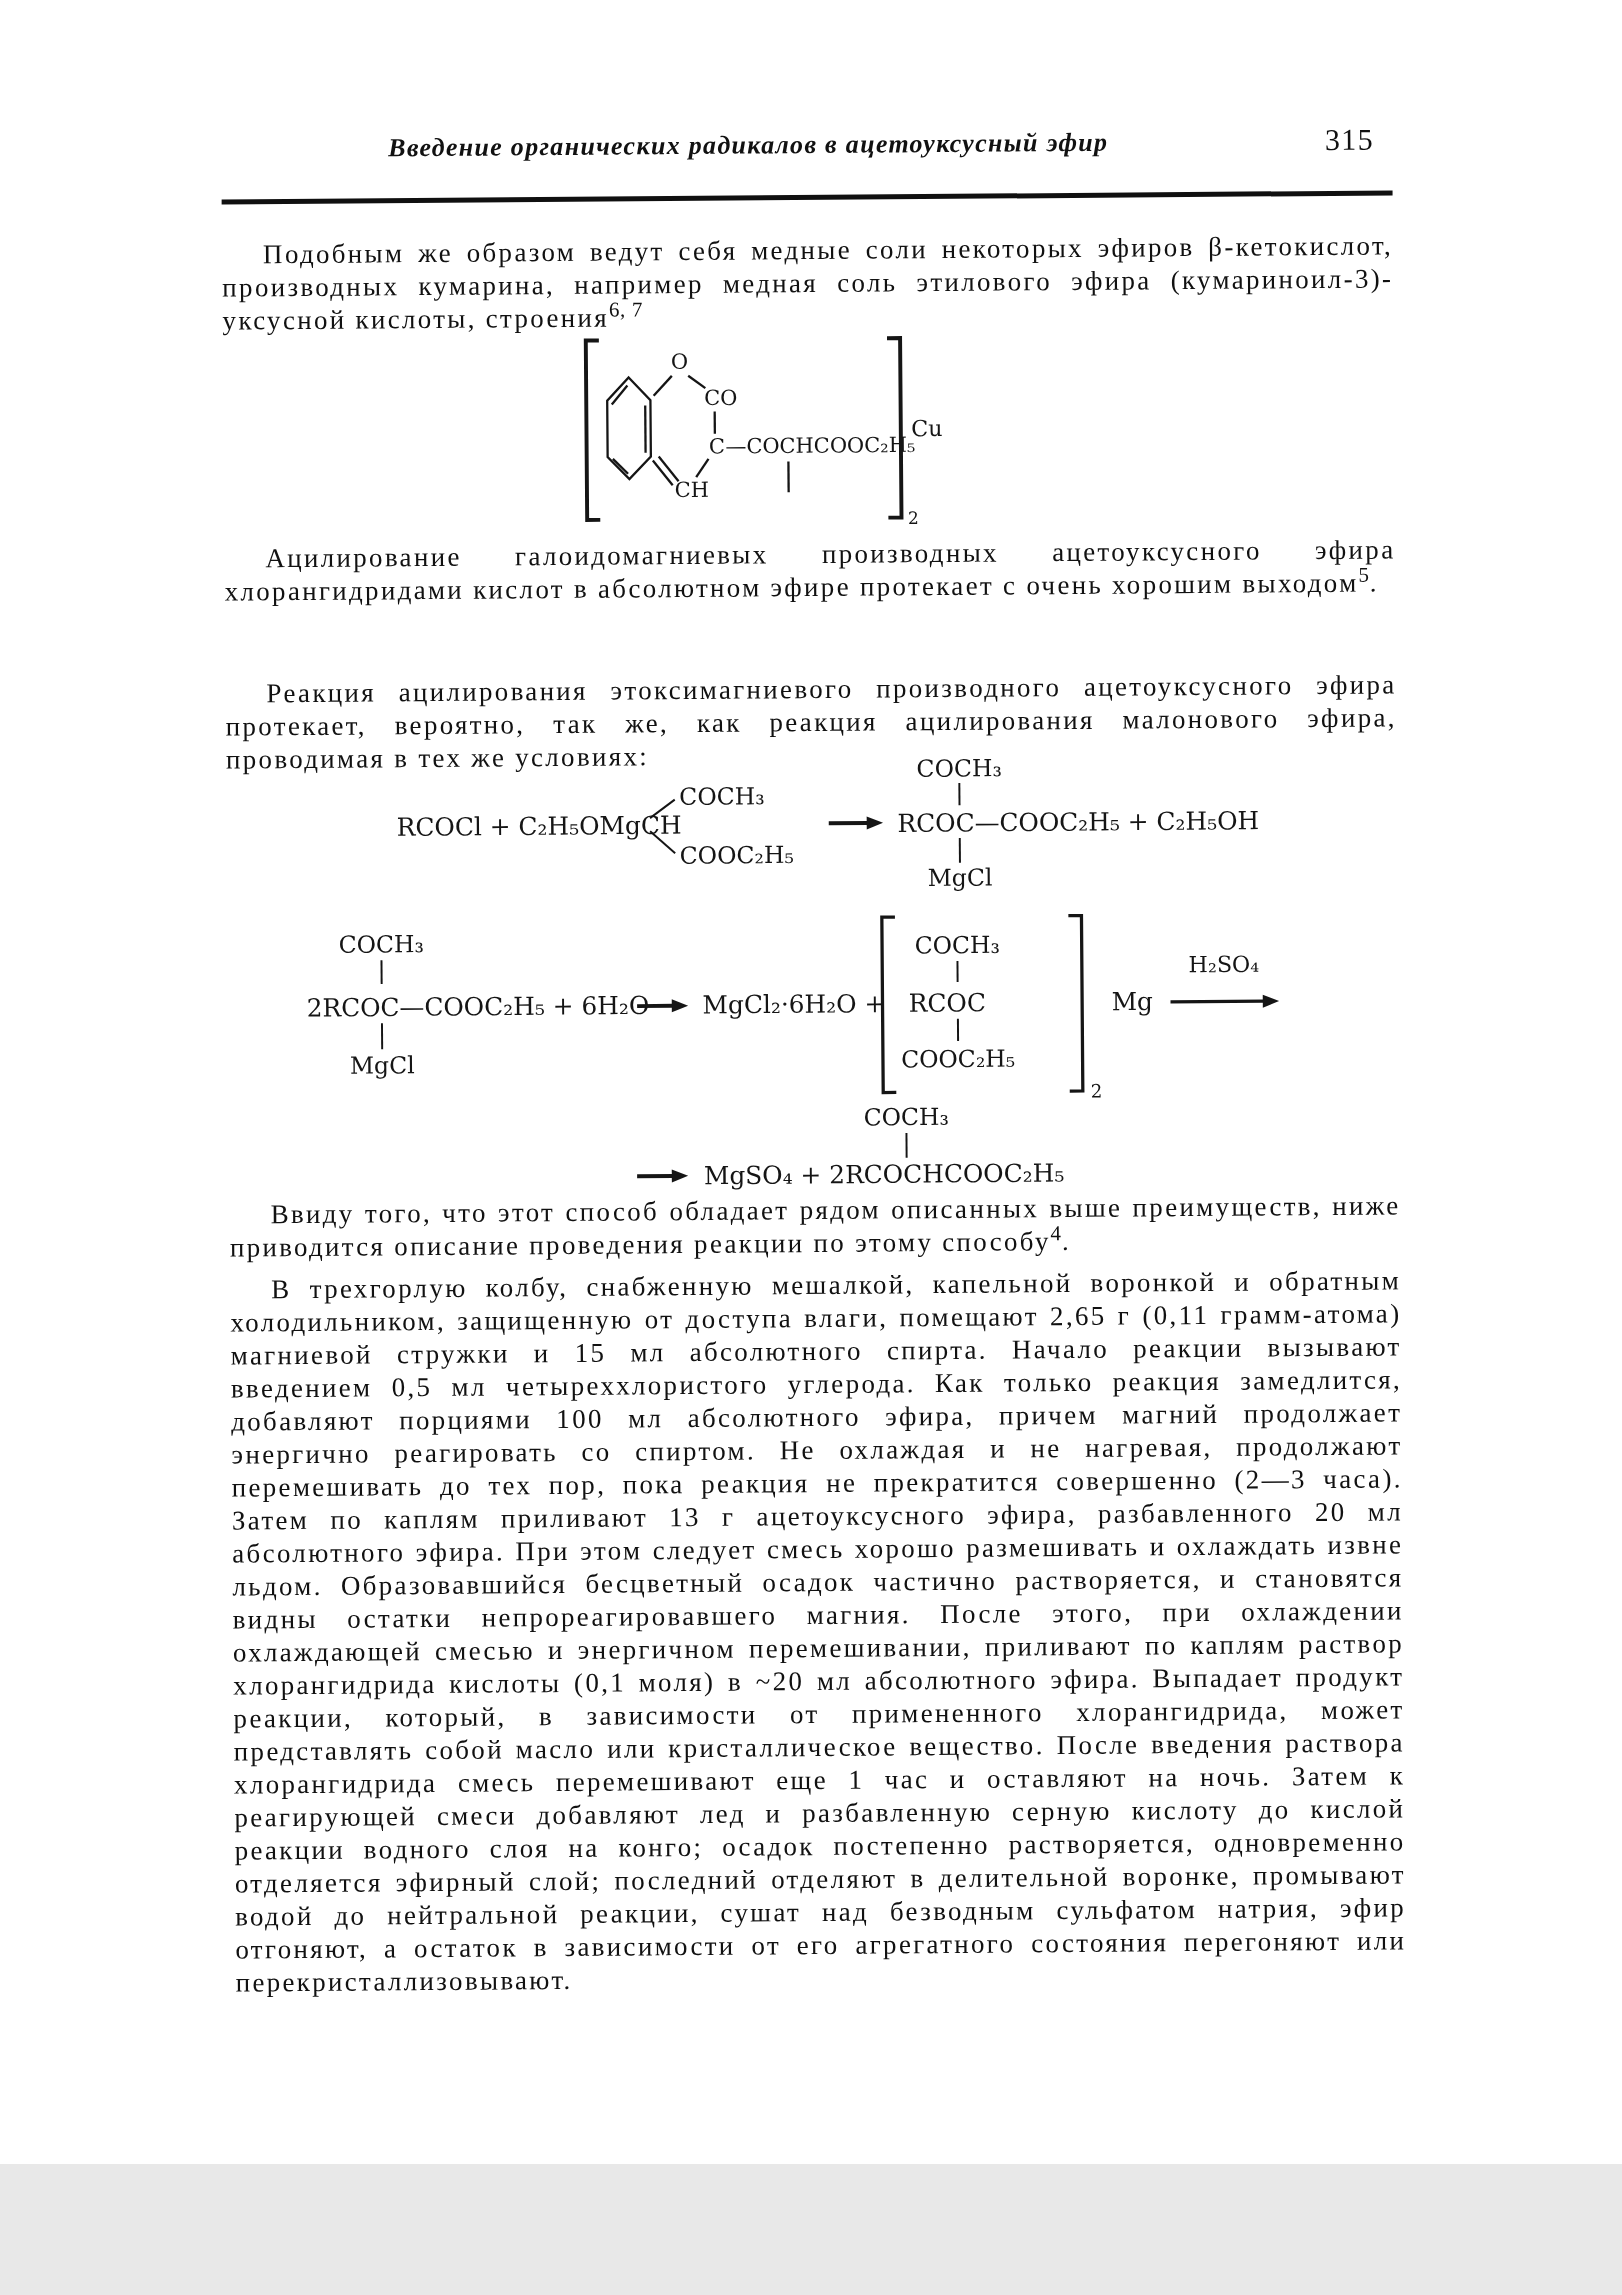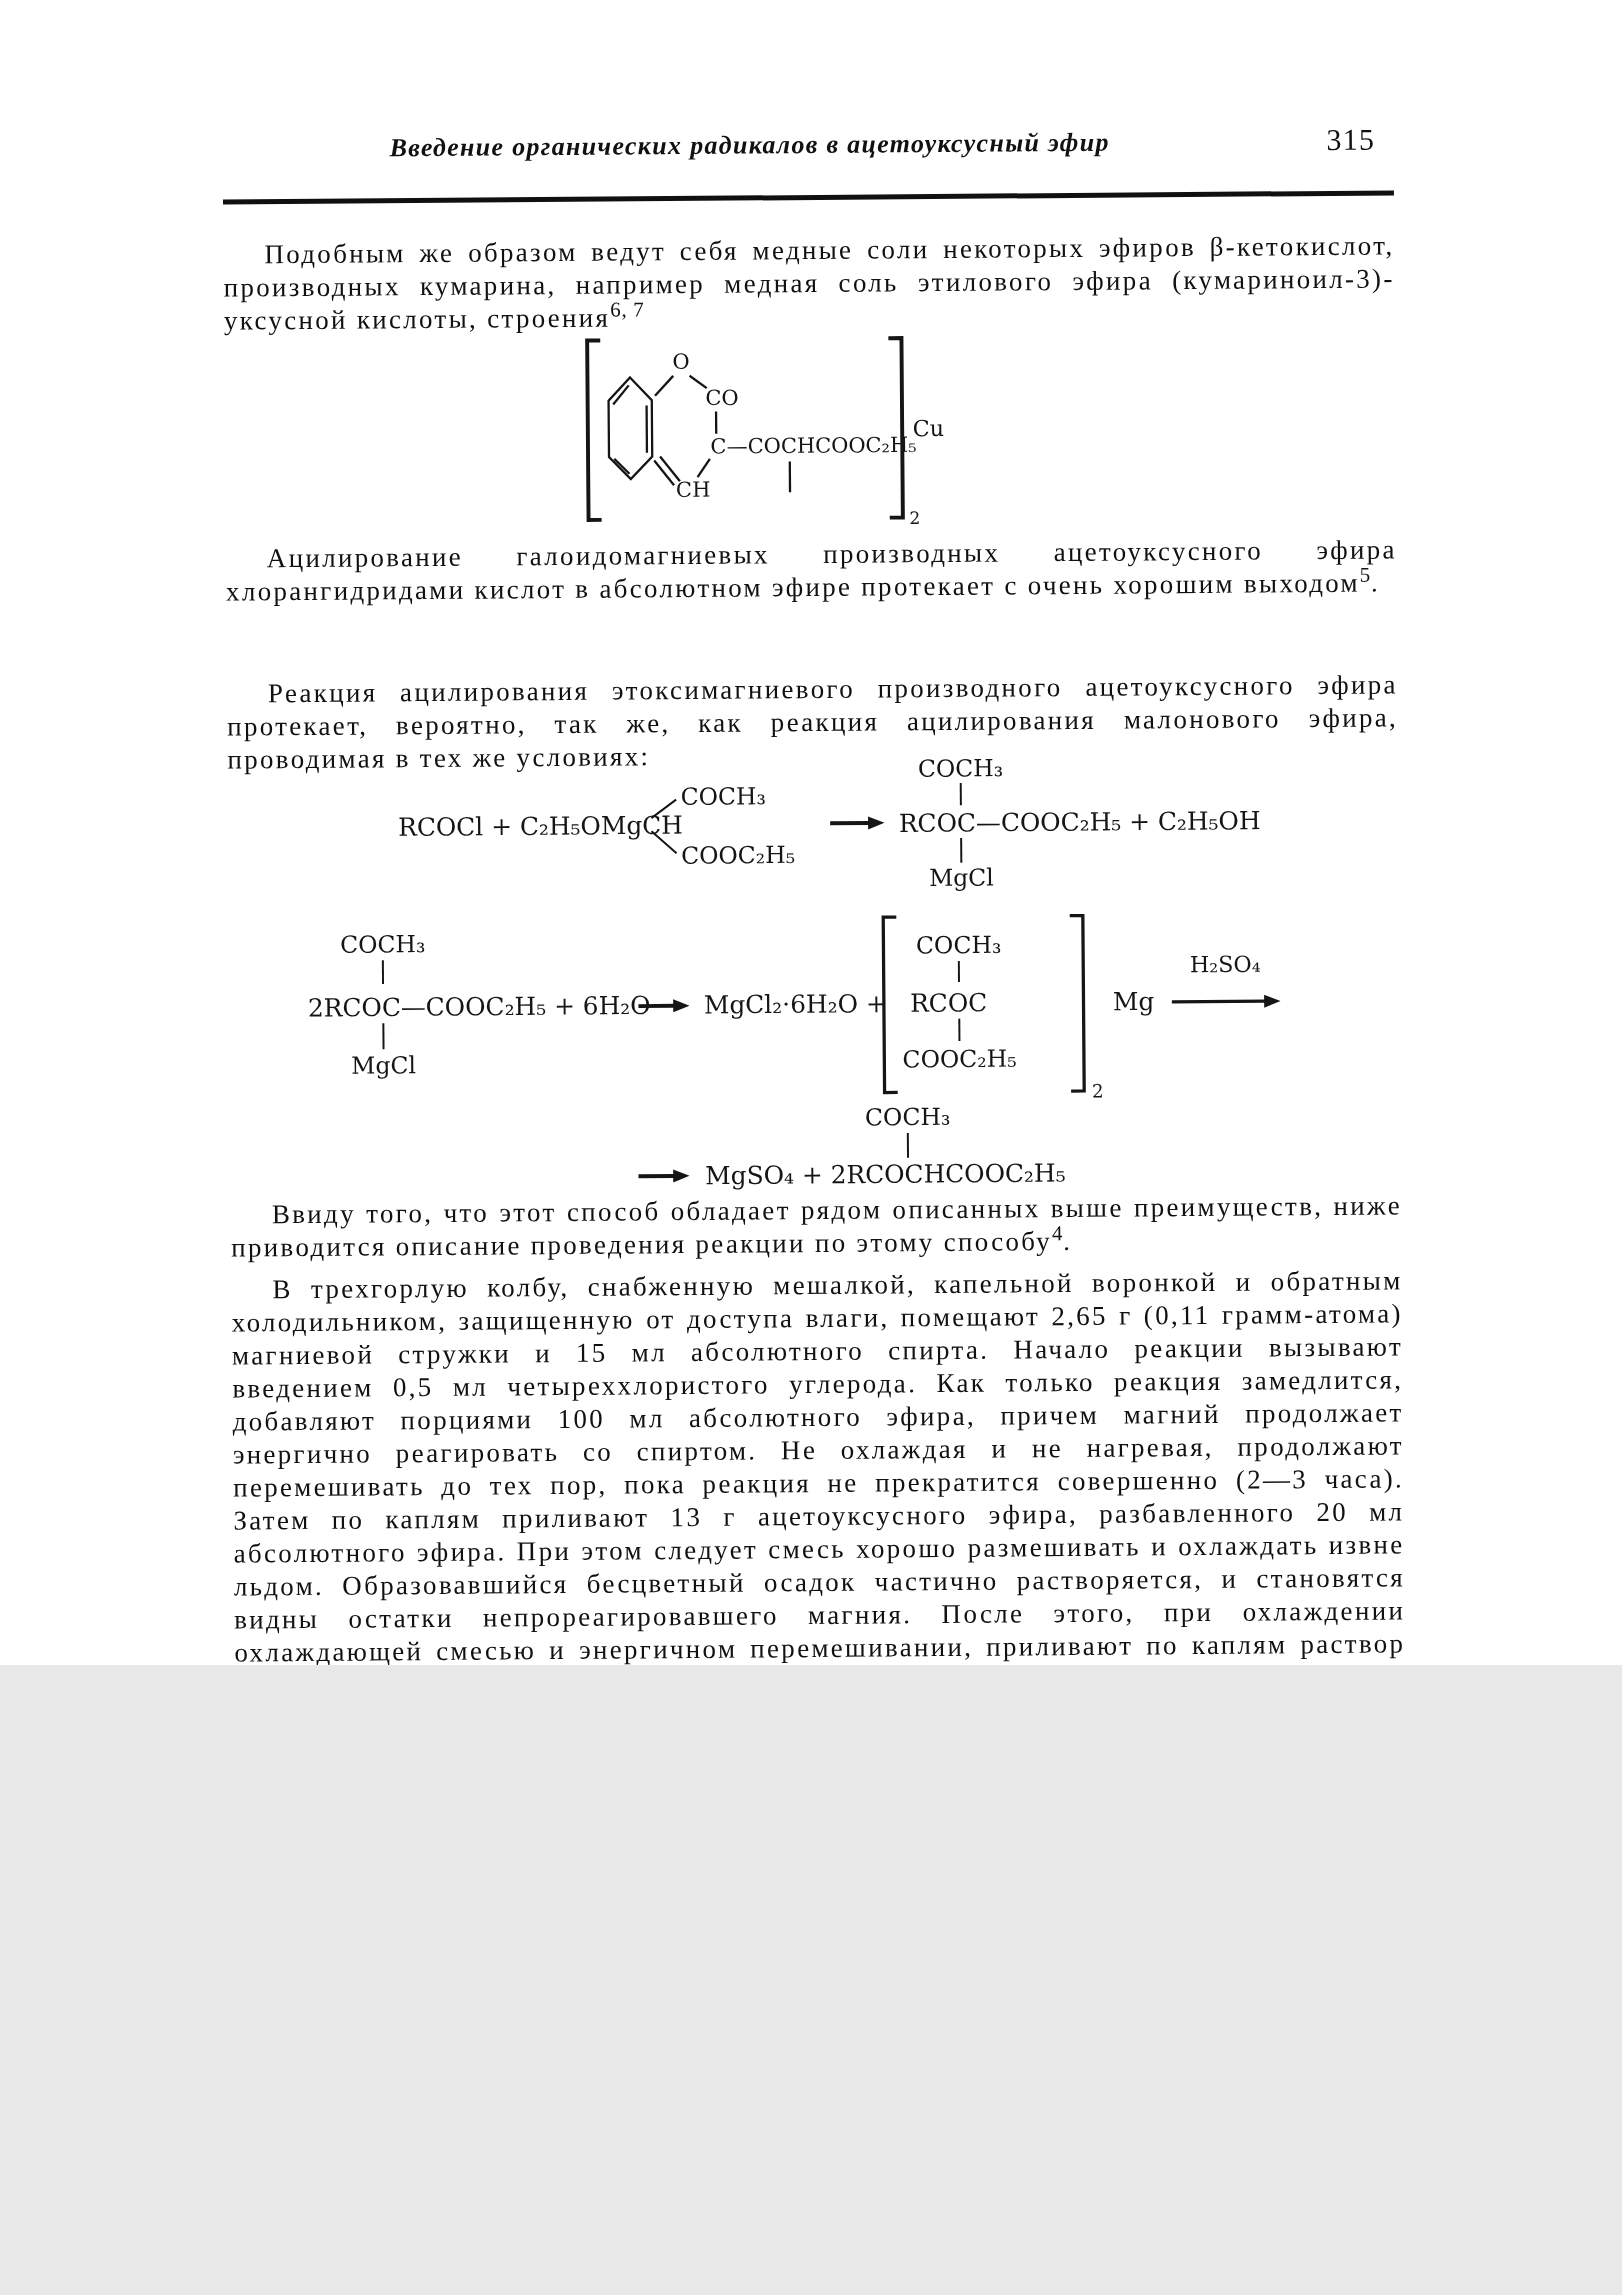--- a/index.html
+++ b/index.html
@@ -1,18 +1,18 @@
 <!DOCTYPE html>
 <html style="font-size:10.5px"><head>
 <meta charset="utf-8">
 <style>
   html,body{margin:0;padding:0;background:#e8e8e8;}
   #page{
     position:relative;
-    width:1623px;height:1665px;
+    width:1623px;height:2164px;
     background:#ffffff;
     overflow:hidden;
     font-family:"Liberation Serif","DejaVu Serif",serif;
     color:#111;
   }
   #scan{
     position:absolute;inset:0;
     transform:rotate(-0.45deg);
     transform-origin:50% 35%;
   }

